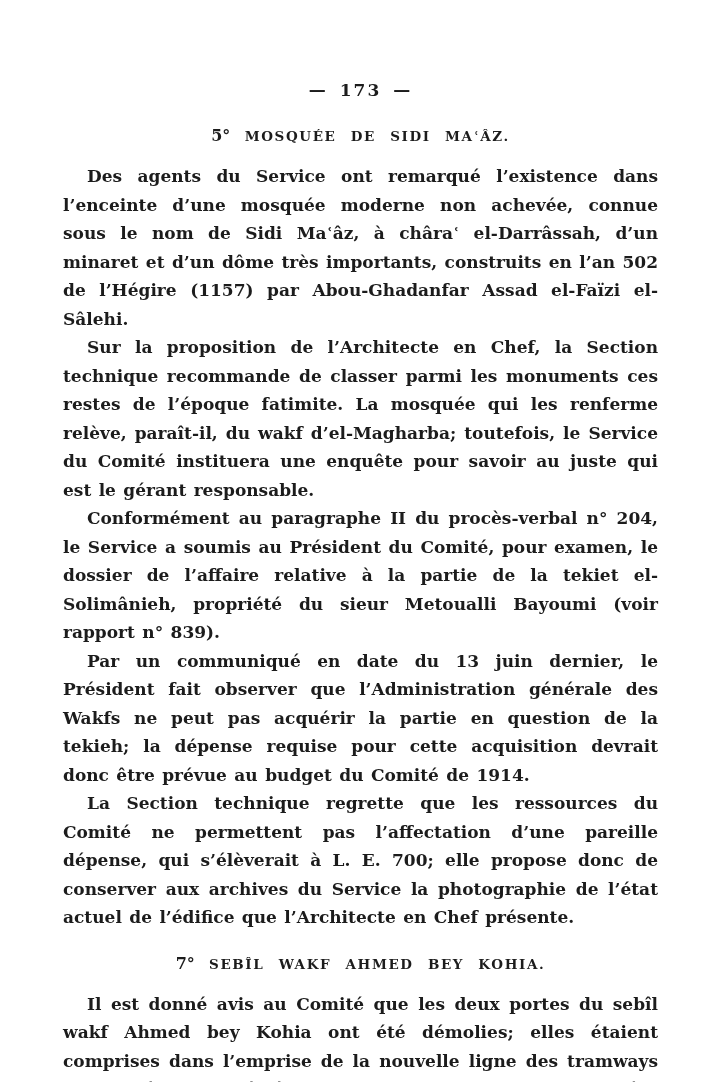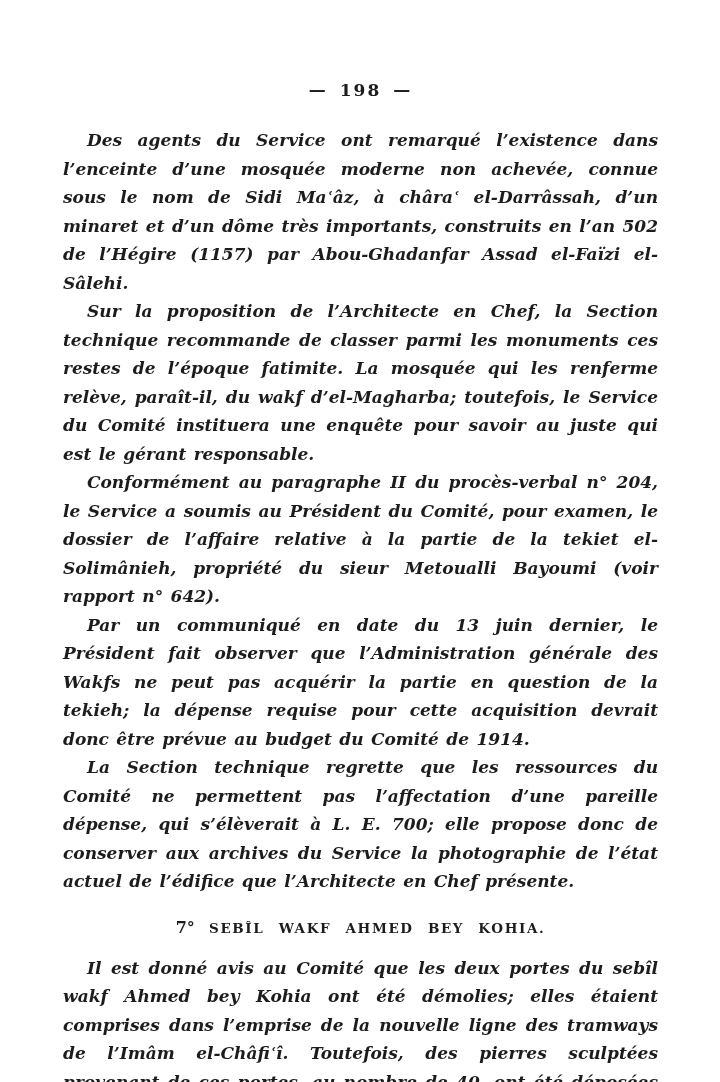--- a/index.html
+++ b/index.html
@@ -45,37 +45,37 @@
     font-size: 16px;
     letter-spacing: 0;
   }
   .section p {
     margin: 0;
     font-size: 17px;
     line-height: 28.5px;
     text-align: justify;
     text-indent: 24px;
     word-spacing: 1.5px;
-    font-style: italic;
   }
 </style>
 </head>
 <body>
 
 <div class="page">
 
-  <div class="page-number">— 198 —</div>
+  <div class="page-number">— 173 —</div>
 
   <section class="section">
+    <div class="section-heading"><span class="heading-number">5°</span> <span>MOSQUÉE DE SIDI MAʿÂZ.</span></div>
     <p>Des agents du Service ont remarqué l’existence dans l’enceinte d’une mosquée moderne non achevée, connue sous le nom de Sidi Maʿâz, à châraʿ el-Darrâssah, d’un minaret et d’un dôme très importants, construits en l’an 502 de l’Hégire (1157) par Abou-Ghadanfar Assad el-Faïzi el-Sâlehi.</p>
     <p>Sur la proposition de l’Architecte en Chef, la Section technique recommande de classer parmi les monuments ces restes de l’époque fatimite. La mosquée qui les renferme relève, paraît-il, du wakf d’el-Magharba; toutefois, le Service du Comité instituera une enquête pour savoir au juste qui est le gérant responsable.</p>
   </section>
 
   <section class="section">
-    <p>Conformément au paragraphe II du procès-verbal n° 204, le Service a soumis au Président du Comité, pour examen, le dossier de l’affaire relative à la partie de la tekiet el-Solimânieh, propriété du sieur Metoualli Bayoumi (voir rapport n° 642).</p>
+    <p>Conformément au paragraphe II du procès-verbal n° 204, le Service a soumis au Président du Comité, pour examen, le dossier de l’affaire relative à la partie de la tekiet el-Solimânieh, propriété du sieur Metoualli Bayoumi (voir rapport n° 839).</p>
     <p>Par un communiqué en date du 13 juin dernier, le Président fait observer que l’Administration générale des Wakfs ne peut pas acquérir la partie en question de la tekieh; la dépense requise pour cette acquisition devrait donc être prévue au budget du Comité de 1914.</p>
     <p>La Section technique regrette que les ressources du Comité ne permettent pas l’affectation d’une pareille dépense, qui s’élèverait à L. E. 700; elle propose donc de conserver aux archives du Service la photographie de l’état actuel de l’édifice que l’Architecte en Chef présente.</p>
   </section>
 
   <section class="section">
     <div class="section-heading"><span class="heading-number">7°</span> <span>SEBÎL WAKF AHMED BEY KOHIA.</span></div>
     <p>Il est donné avis au Comité que les deux portes du sebîl wakf Ahmed bey Kohia ont été démolies; elles étaient comprises dans l’emprise de la nouvelle ligne des tramways de l’Imâm el-Châfiʿî. Toutefois, des pierres sculptées provenant de ces portes, au nombre de 40, ont été déposées dans la mosquée d’el-Hâkem, où elles resteront en attendant que l’ensemble y soit remonté.</p>
   </section>
 
 </div>

